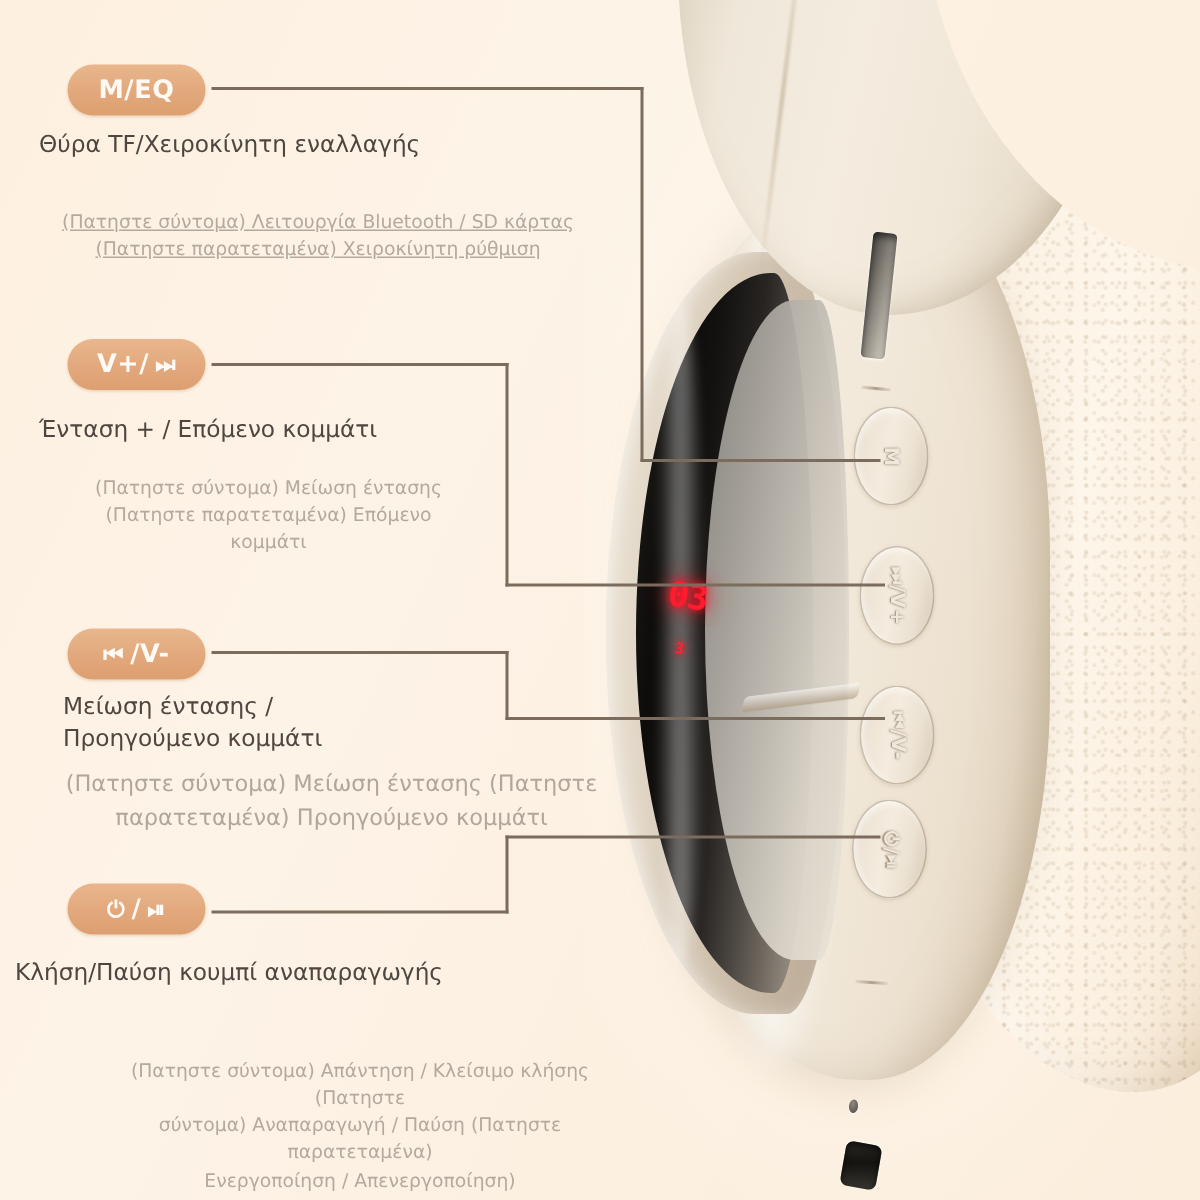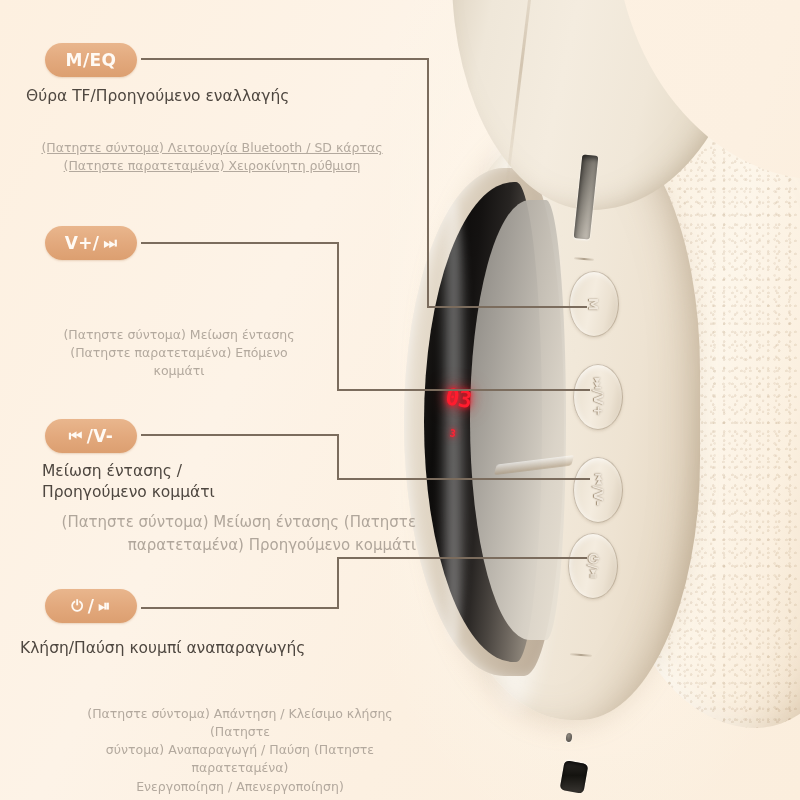--- a/index.html
+++ b/index.html
@@ -236,28 +236,28 @@
   }
   .desc.big{ font-size:15px; color:#b0a69b; line-height:1.5; }
 
   
   .c1-badge{ left:45px;  top:43px;  }
   .c1-title{ left:26px;  top:86px;  }
   .c1-desc { left:36px;  top:139px; width:352px; text-align:center;text-decoration:underline; }
 
   .c2-badge{ left:45px;  top:226px; }
   .c2-title{ left:26px;  top:276px; }
-  .c2-desc { left:44px;  top:326px; width:270px; text-align:center; }
+  .c2-desc { left:44px;  top:316px; width:270px; text-align:center; }
 
   .c3-badge{ left:45px;  top:419px; }
   .c3-title{ left:42px;  top:461px; width:250px; text-align:left; }
-  .c3-desc { left:26px;  top:511px; width:390px; text-align:right; }
+  .c3-desc { left:26px;  top:511px; width:390px; text-align:center; }
 
   .c4-badge{ left:45px;  top:589px; }
-  .c4-title{ left:20px;  top:638px; }
+  .c4-title{ left:10px;  top:638px; }
   .c4-desc { left:60px;  top:705px; width:360px; text-align:center; }
 </style>
 </head>
 <body>
 
 <div id="stage">
 
   <div id="product">
     <div class="bg-glow"></div>
 
@@ -320,28 +320,29 @@
 
     <div class="connector">
       <div class="seg" style="left:141px; top:607px; width:198px; height:2px;"></div>
       <div class="seg" style="left:337px; top:557px; width:2px;  height:52px;"></div>
       <div class="seg" style="left:337px; top:557px; width:250px; height:2px;"></div>
     </div>
 
     <div class="badge c1-badge">
       <span>M/EQ</span>
     </div>
-    <div class="title c1-title">Θύρα TF/Προηγούμενο εναλλαγής</div>
+    <div class="title c1-title">Θύρα TF/Χειροκίνητη εναλλαγής</div>
     <div class="desc  c1-desc">(Πατηστε σύντομα) Λειτουργία Bluetooth / SD κάρτας
 (Πατηστε παρατεταμένα) Χειροκίνητη ρύθμιση</div>
 
     <div class="badge c2-badge">
       <span>V+/</span>
       <span class="glyph">⏭</span>
     </div>
+    <div class="title c2-title">Ένταση + / Επόμενο κομμάτι</div>
     <div class="desc  c2-desc">(Πατηστε σύντομα) Μείωση έντασης
 (Πατηστε παρατεταμένα) Επόμενο
 κομμάτι</div>
 
     <div class="badge c3-badge">
       <span class="glyph">⏮</span>
       <span>/V-</span>
     </div>
     <div class="title c3-title">Μείωση έντασης /
 Προηγούμενο κομμάτι</div>

